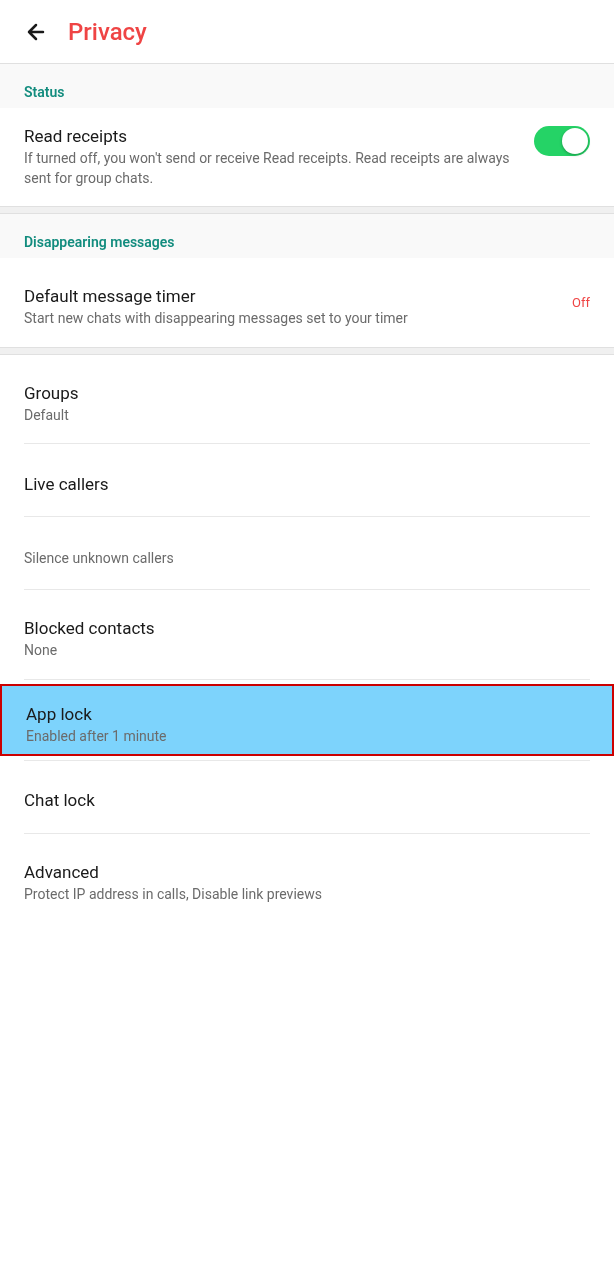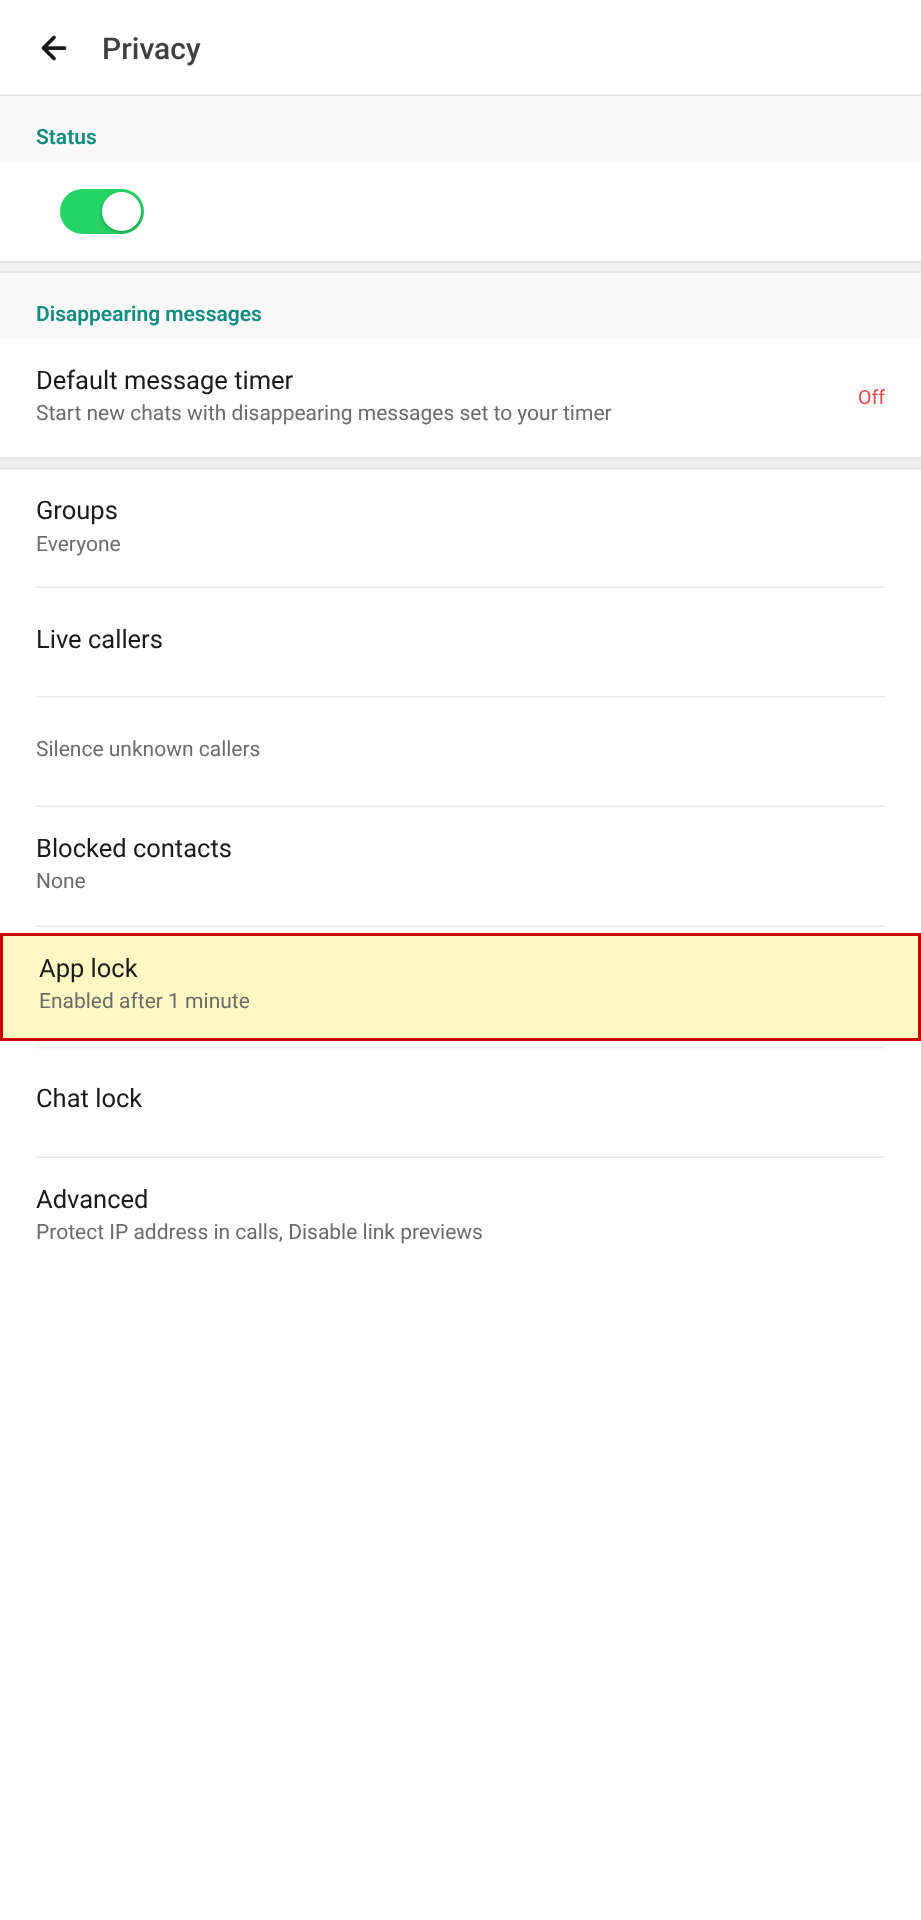--- a/index.html
+++ b/index.html
@@ -31,23 +31,23 @@
       cursor: pointer;
       margin-right: 16px;
     }
 
     .back-arrow svg {
       width: 24px;
       height: 24px;
     }
 
     .header-title {
-      font-size: 20px;
+      font-size: 24px;
       font-weight: 500;
-      color: #404040;
+      color: #ef4444;
     }
 
     .section-label {
       padding: 20px 38px 8px 24px;
       font-size: 14px;
       font-weight: 600;
       color: #128c7e;
       background: #f9f9f9;
     }
 
@@ -69,20 +69,21 @@
       align-items: center;
       justify-content: space-between;
       padding: 18px 24px;
       background: #ffffff;
       cursor: pointer;
       min-height: 72px;
     }
 
     .setting-content {
       flex: 1;
+      margin-top: 10px;
     }
 
     .setting-title {
       font-size: 17px;
       font-weight: 400;
       color: #1a1a1a;
       margin-bottom: 3px;
     }
 
     .setting-subtitle {
@@ -125,21 +126,21 @@
       right: 2px;
       box-shadow: 0 1px 3px rgba(0,0,0,0.3);
     }
 
     
     .app-lock-item {
       display: flex;
       align-items: center;
       justify-content: space-between;
       padding: 2px 24px;
-      background: #fef9c3;
+      background: #7dd3fc;
       cursor: pointer;
       min-height: 72px;
       border: 2px solid #cc0000;
       margin: 4px 0;
     }
 
     .read-receipts-section {
       background: #ffffff;
       padding: 18px 24px;
     }
@@ -163,20 +164,24 @@
       <path d="M19 12H5M12 19l-7-7 7-7"></path>
     </svg>
   </div>
   <span class="header-title">Privacy</span>
 </div>
 
 <div class="section-label">Status</div>
 
 <div class="read-receipts-section">
   <div class="read-receipts-row">
+    <div class="read-receipts-text">
+      <div class="setting-title">Read receipts</div>
+      <div class="setting-subtitle">If turned off, you won't send or receive Read receipts. Read receipts are always sent for group chats.</div>
+    </div>
     <div class="toggle-container">
       <div class="toggle">
         <div class="toggle-knob"></div>
       </div>
     </div>
   </div>
 </div>
 
 <div class="divider"></div>
 
@@ -188,21 +193,21 @@
     <div class="setting-subtitle">Start new chats with disappearing messages set to your timer</div>
   </div>
   <span class="setting-value">Off</span>
 </div>
 
 <div class="divider"></div>
 
 <div class="setting-item">
   <div class="setting-content">
     <div class="setting-title">Groups</div>
-    <div class="setting-subtitle">Everyone</div>
+    <div class="setting-subtitle">Default</div>
   </div>
 </div>
 
 <div class="thin-divider"></div>
 
 <div class="setting-item">
   <div class="setting-content">
     <div class="setting-title">Live callers</div>
   </div>
 </div>

